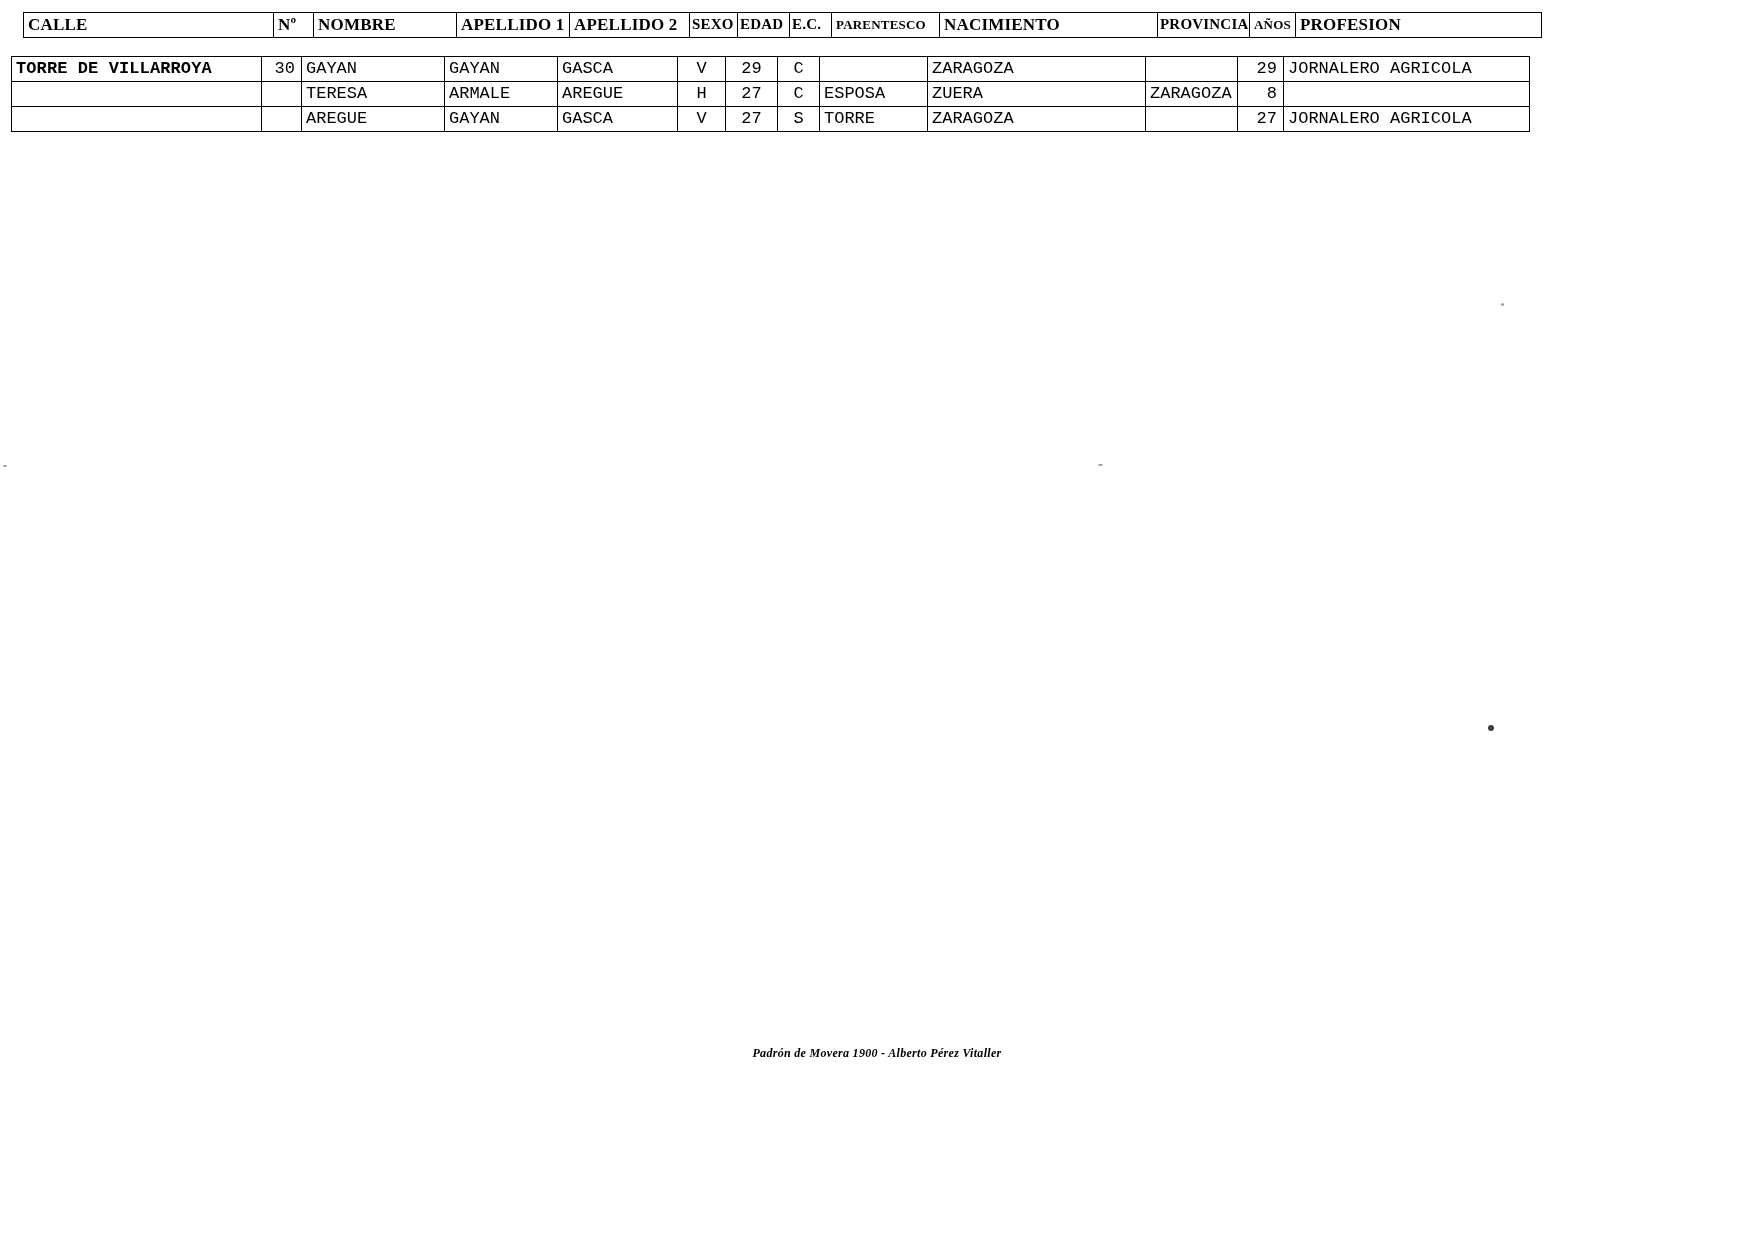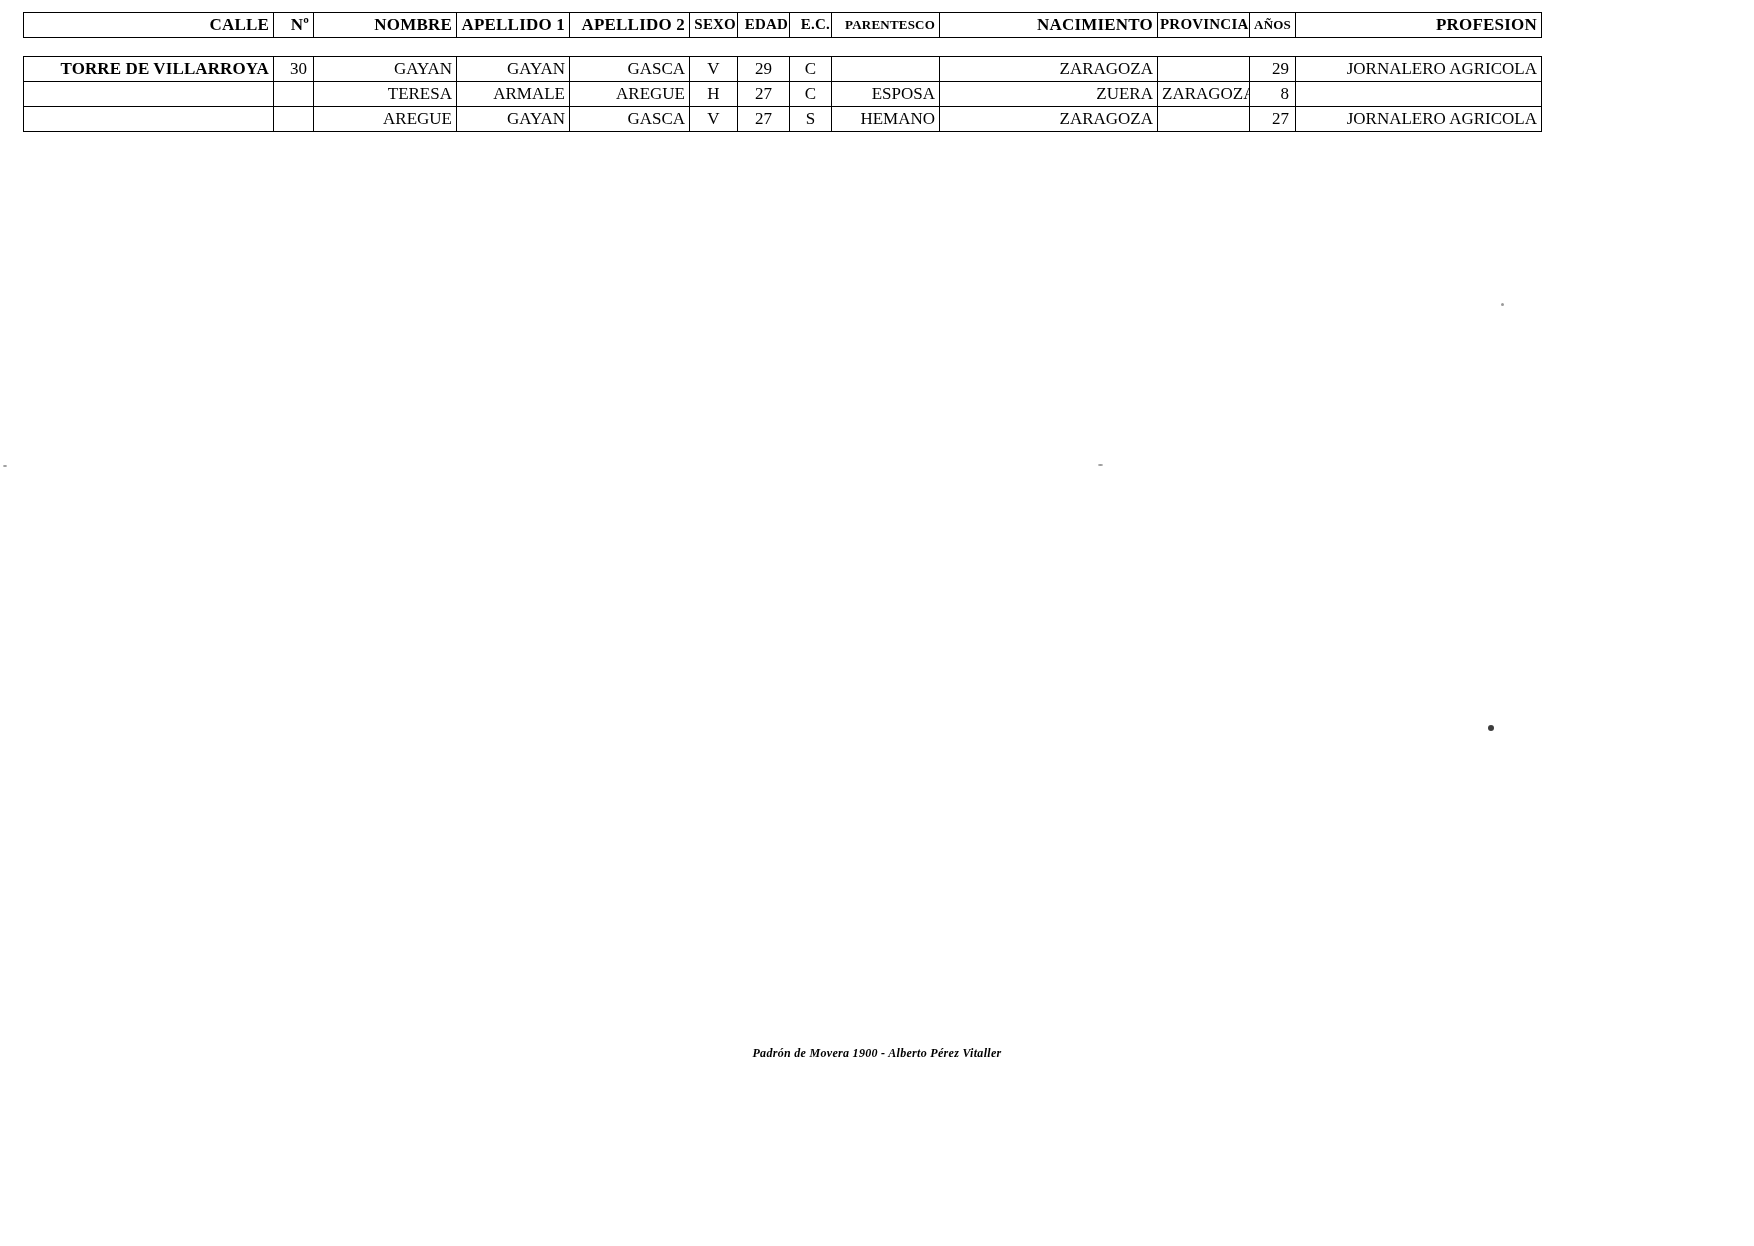--- a/index.html
+++ b/index.html
@@ -31,21 +31,20 @@
   }
   table.census td, table.census th {
     border: 1.5px solid #000000;
     padding: 1px 4px;
     font-size: 17px;
     line-height: 1.15;
     vertical-align: middle;
     white-space: nowrap;
     overflow: hidden;
     background: #ffffff;
-    text-align: right;
   }
 
   #header-table {
     position: absolute;
     left: 23px;
     top: 12px;
     width: 1518px;
   }
   #header-table td {
     height: 22px;
@@ -59,23 +58,24 @@
   #header-table td.tight {
     font-size: 15px;
     font-weight: bold;
     padding-left: 2px;
     padding-right: 1px;
     margin-top: 15px;
   }
 
   #data-table {
     position: absolute;
-    left: 23px;
+    left: 11px;
     top: 56px;
     width: 1518px;
+    font-family: Liberation Mono, monospace;
   }
   #data-table td {
     height: 22px;
   }
   #data-table td.street {
     font-weight: bold;
     font-size: 17px;
     letter-spacing: 0.1px;
   }
   #data-table td.num,
@@ -204,21 +204,21 @@
       </tr>
       <tr>
         <td class="empty"></td>
         <td class="num"></td>
         <td>AREGUE</td>
         <td>GAYAN</td>
         <td>GASCA</td>
         <td class="center">V</td>
         <td class="center">27</td>
         <td class="center">S</td>
-        <td>HEMANO</td>
+        <td>TORRE</td>
         <td>ZARAGOZA</td>
         <td class="empty"></td>
         <td class="years">27</td>
         <td>JORNALERO AGRICOLA</td>
       </tr>
     </tbody>
   </table>
 
   <div class="speckle" style="left:3px; top:465px; width:4px; height:2px;"></div>
   <div class="speckle" style="left:1098px; top:464px; width:5px; height:2px;"></div>

